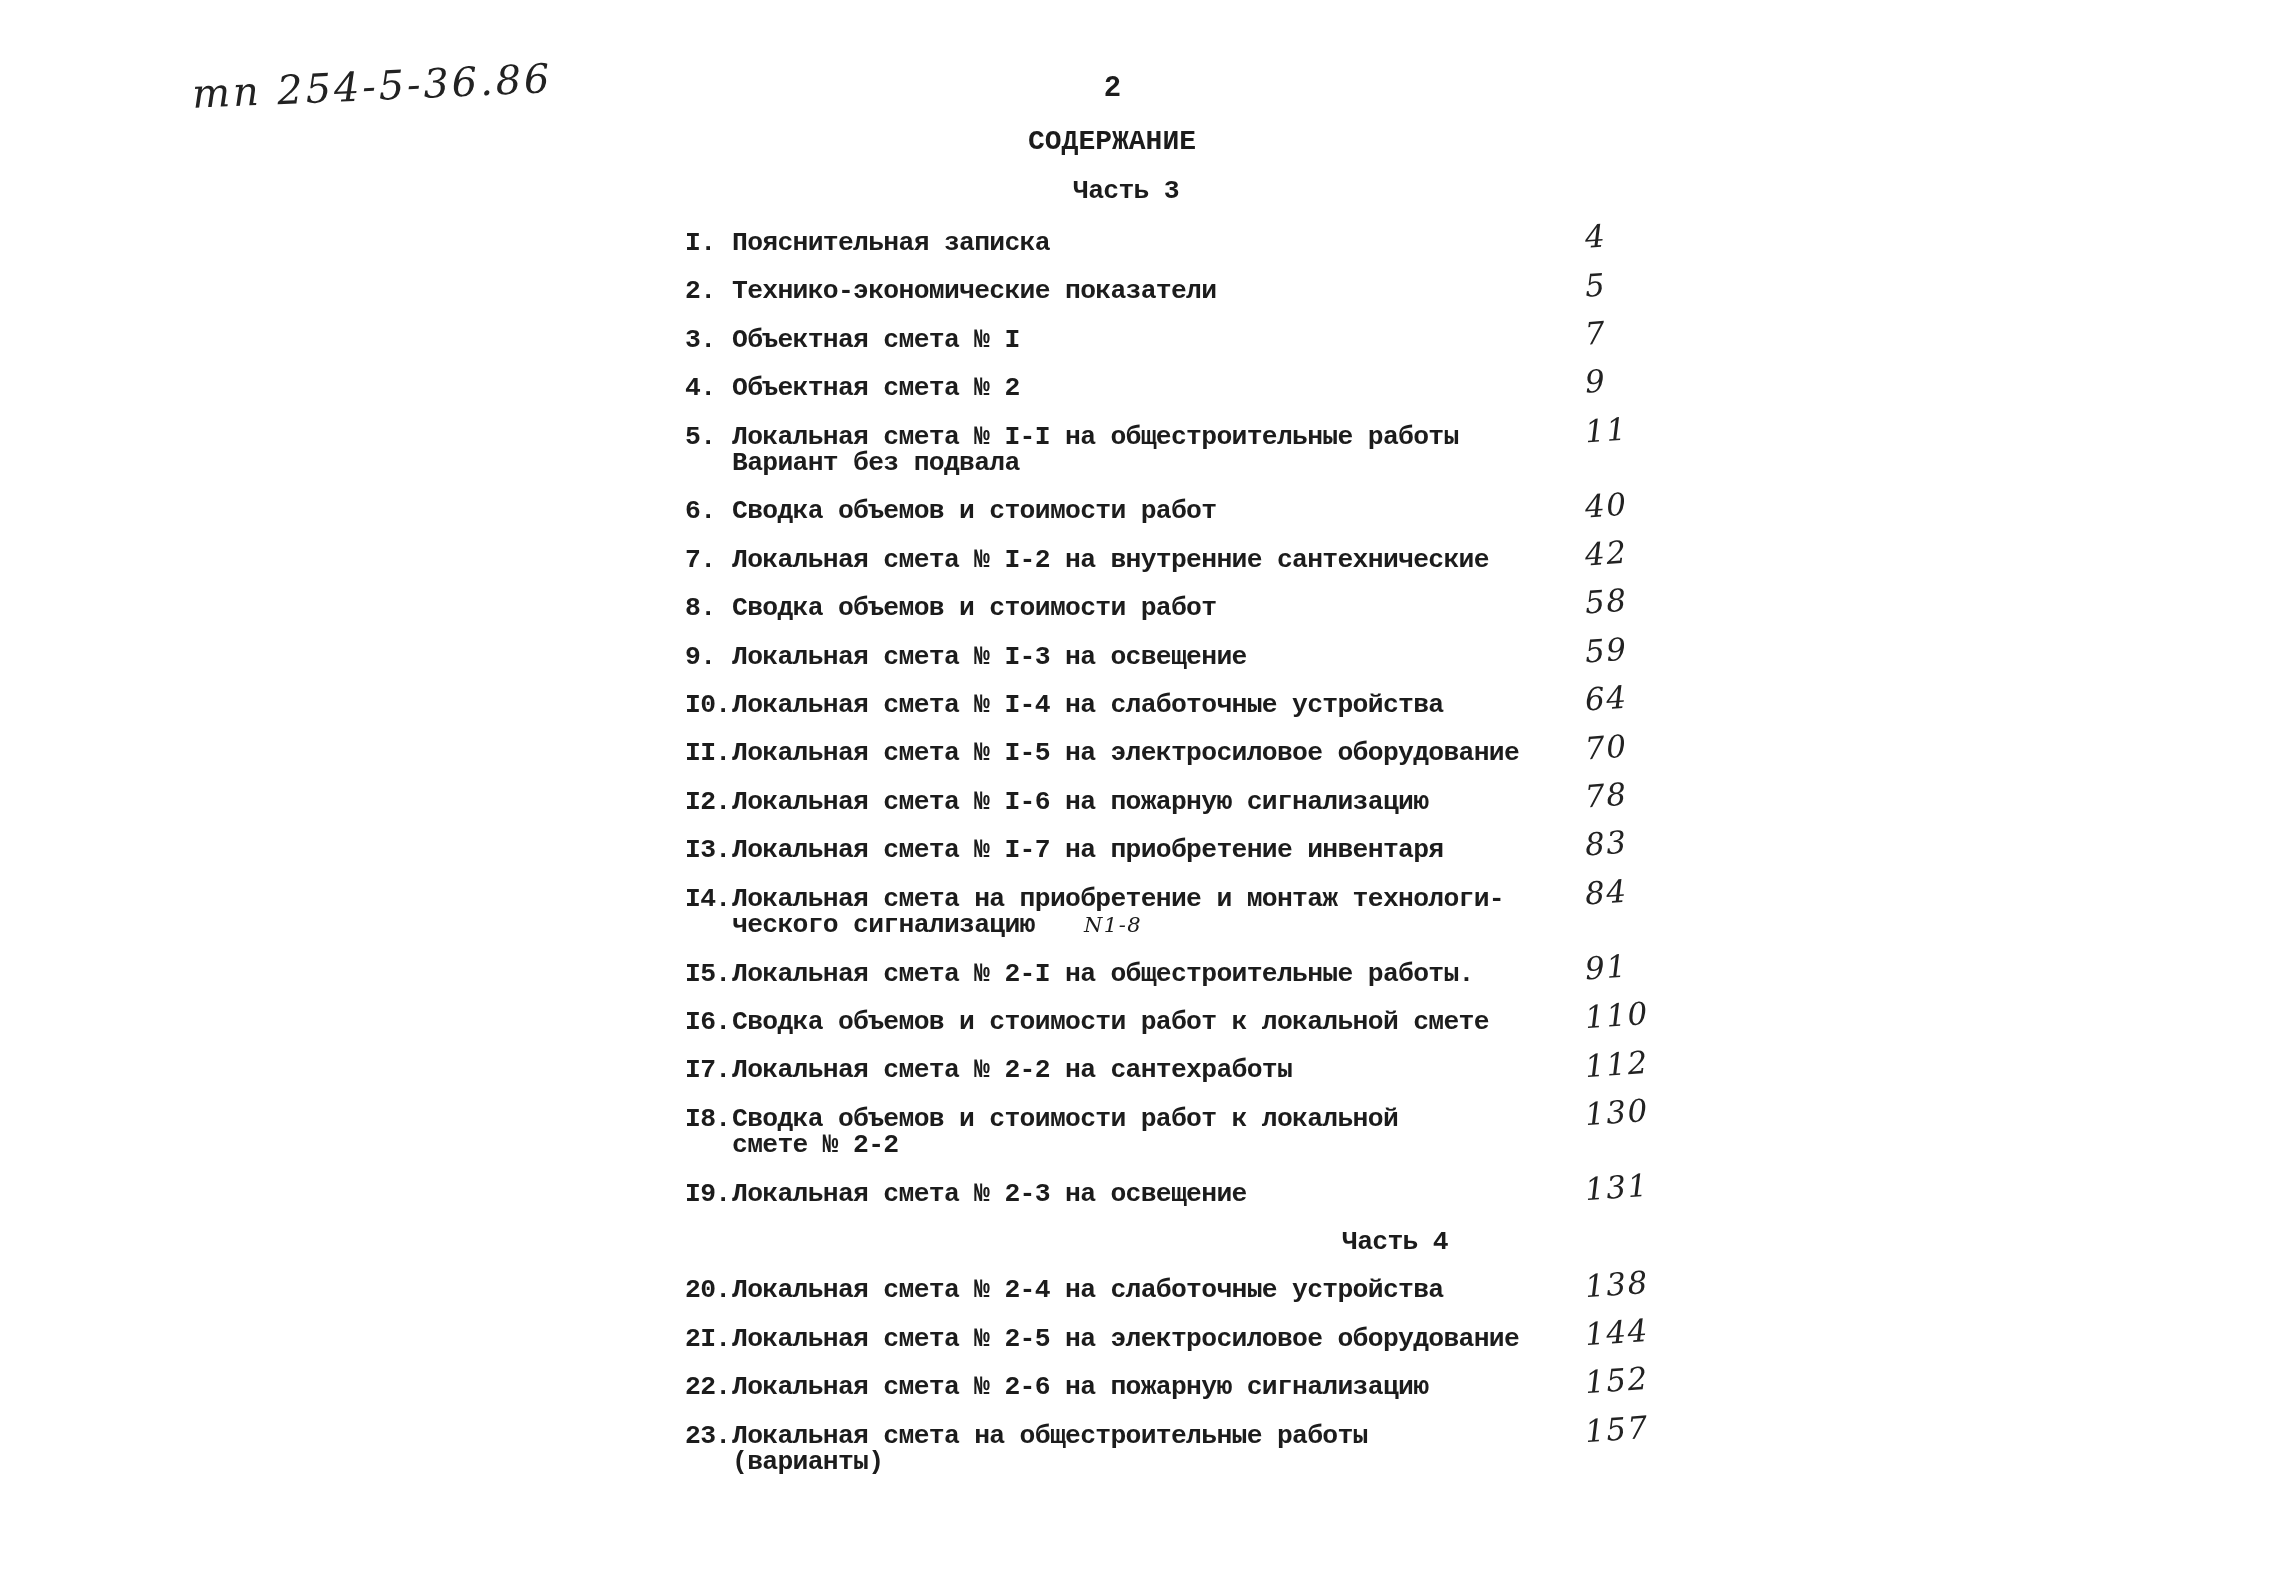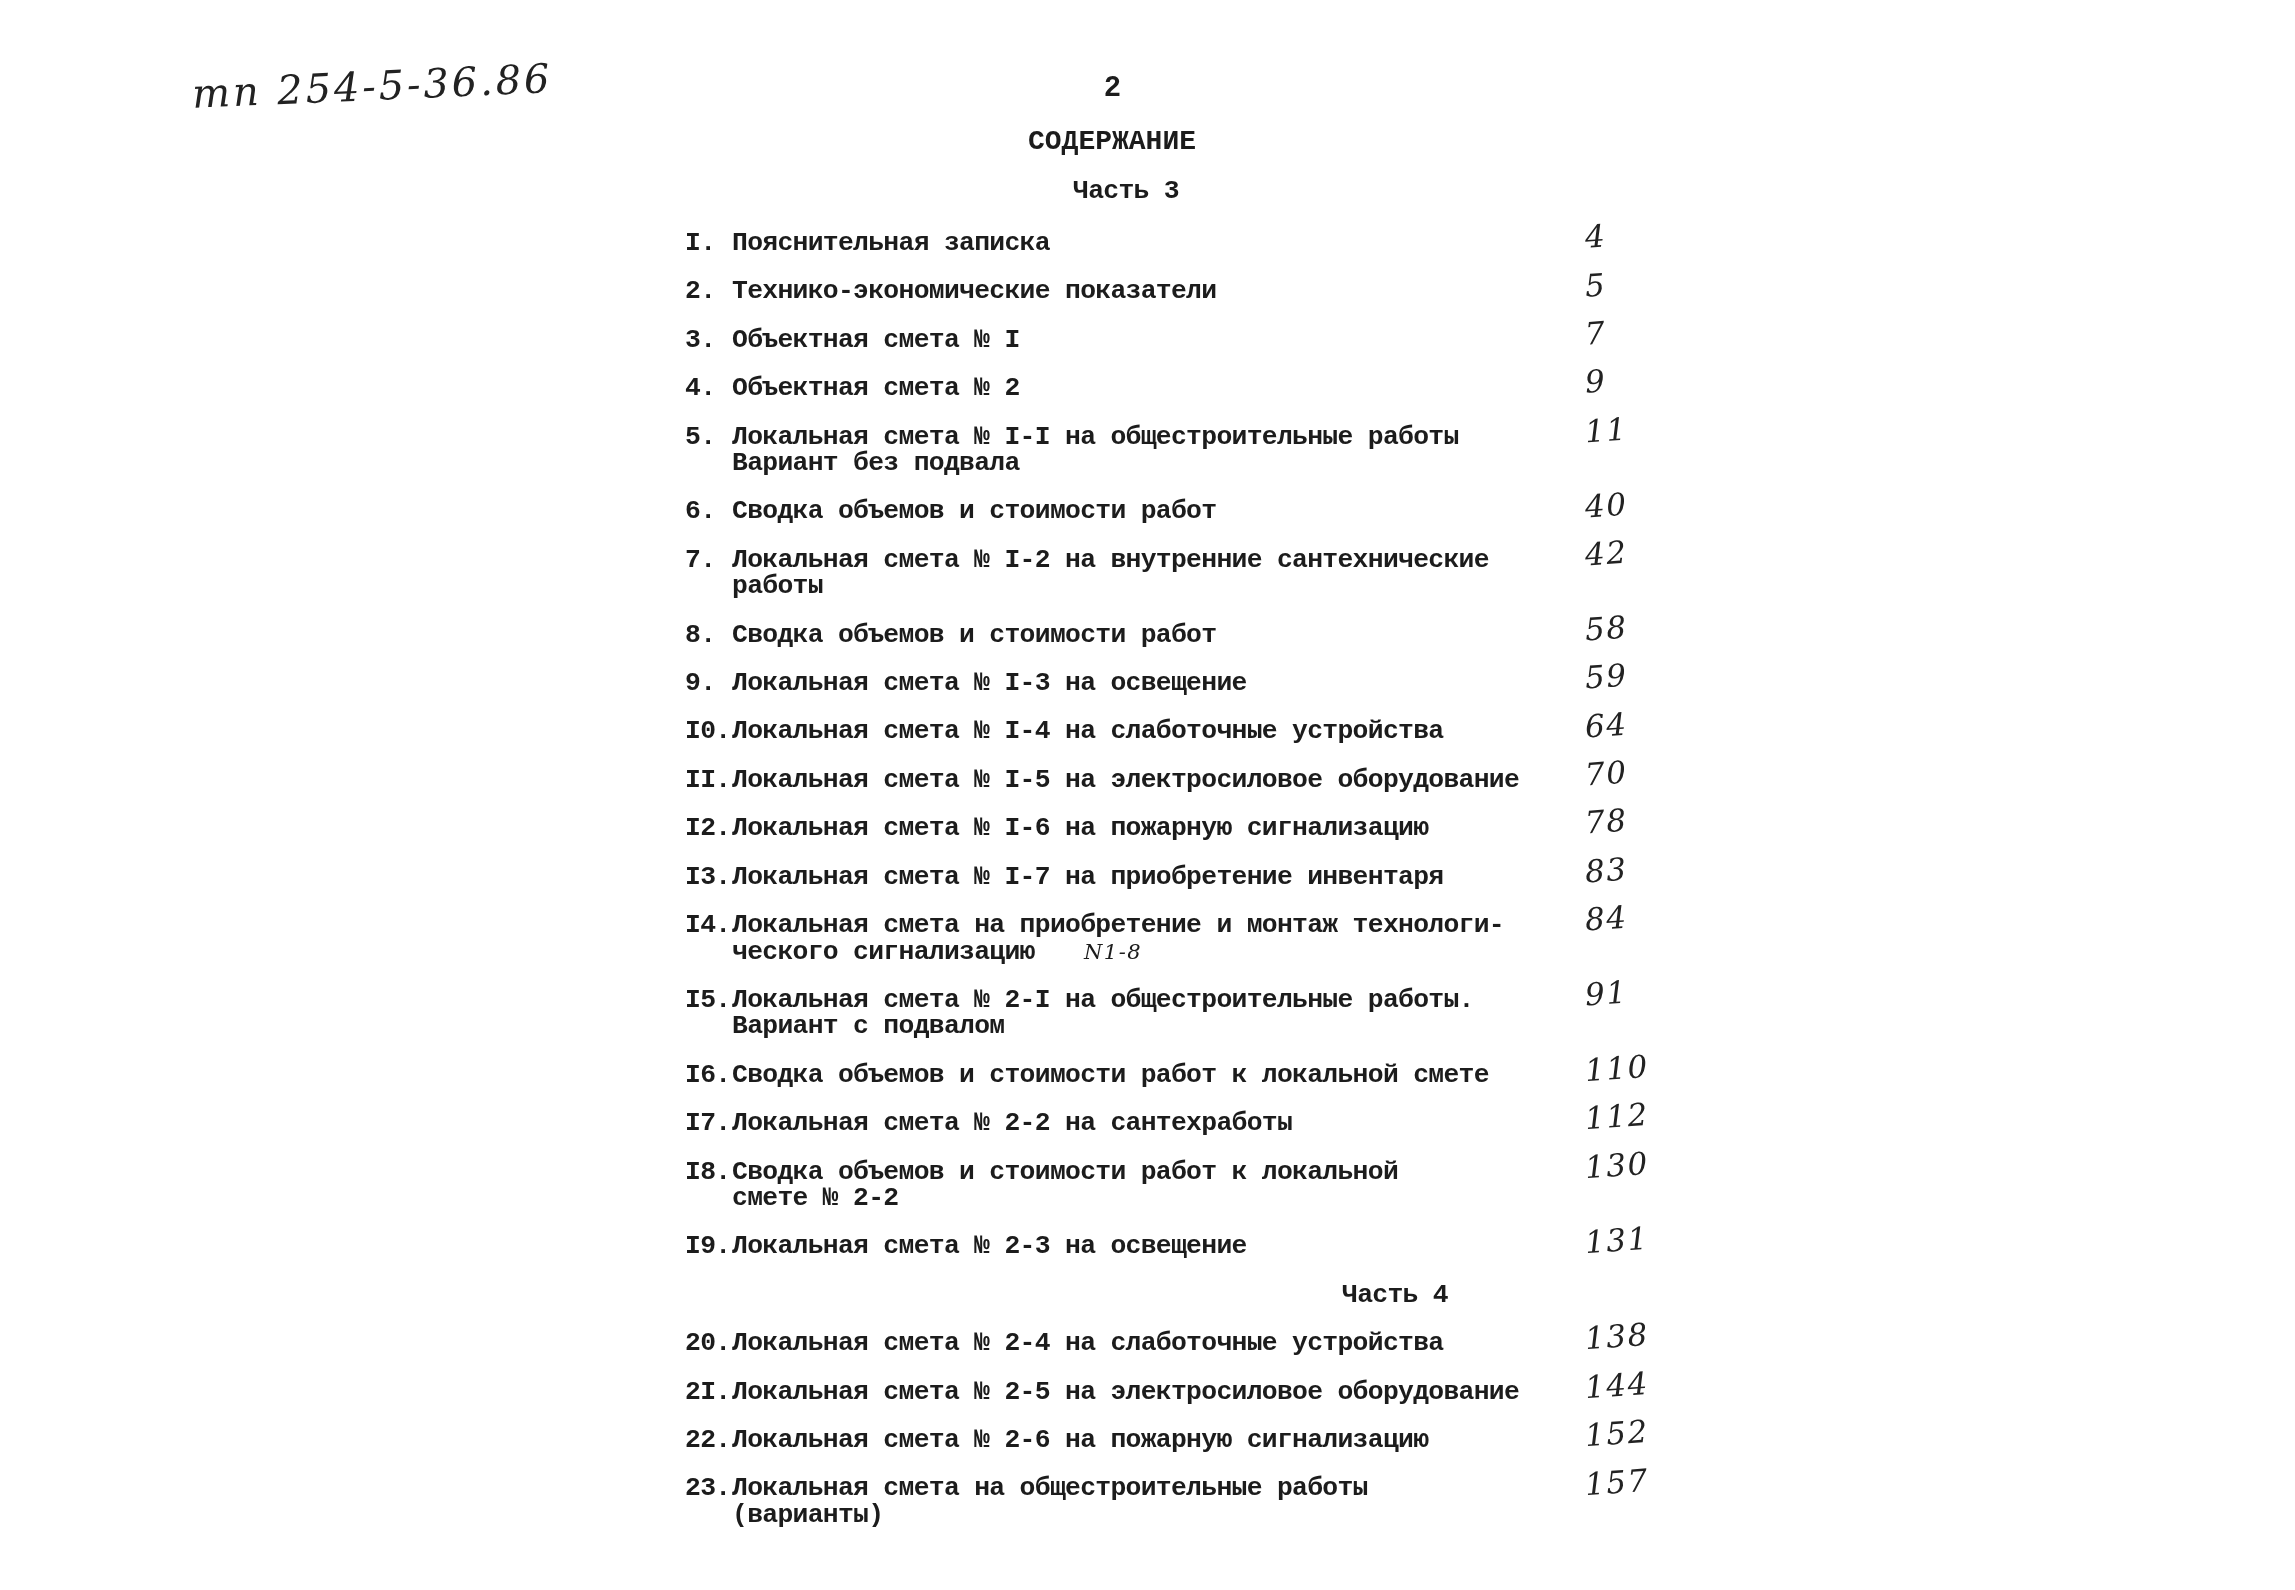--- a/index.html
+++ b/index.html
@@ -148,21 +148,21 @@
       <span class="num">5.</span><span class="txt"><span>Локальная смета № I-I на общестроительные работы</span><span class="line2">Вариант без подвала</span></span>
       <span class="pg hand">11</span>
     </div>
 
     <div class="row">
       <span class="num">6.</span><span class="txt">Сводка объемов и стоимости работ</span>
       <span class="pg hand">40</span>
     </div>
 
     <div class="row">
-      <span class="num">7.</span><span class="txt"><span>Локальная смета № I-2 на внутренние сантехнические</span><span class="line2">работы</span></span>
+      <span class="num">7.</span><span class="txt"><span>Локальная смета № I-2 на внутренние сантехнические</span></span>
       <span class="pg hand">42</span>
     </div>
 
     <div class="row">
       <span class="num">8.</span><span class="txt">Сводка объемов и стоимости работ</span>
       <span class="pg hand">58</span>
     </div>
 
     <div class="row">
       <span class="num">9.</span><span class="txt">Локальная смета № I-3 на освещение</span>
@@ -188,21 +188,21 @@
       <span class="num">I3.</span><span class="txt">Локальная смета № I-7 на приобретение инвентаря</span>
       <span class="pg hand">83</span>
     </div>
 
     <div class="row">
       <span class="num">I4.</span><span class="txt"><span>Локальная смета на приобретение и монтаж технологи-</span><span class="line2"><span>ческого сигнализацию</span> <span class="hand-inline">N1-8</span></span></span>
       <span class="pg hand">84</span>
     </div>
 
     <div class="row">
-      <span class="num">I5.</span><span class="txt"><span>Локальная смета № 2-I на общестроительные работы.</span><span class="line2">Вариант с подвалом</span></span>
+      <span class="num">I5.</span><span class="txt"><span>Локальная смета № 2-I на общестроительные работы.</span></span>
       <span class="pg hand">91</span>
     </div>
 
     <div class="row">
       <span class="num">I6.</span><span class="txt"><span>Сводка объемов и стоимости работ к локальной смете</span></span>
       <span class="pg hand">110</span>
     </div>
 
     <div class="row">
       <span class="num">I7.</span><span class="txt">Локальная смета № 2-2 на сантехработы</span>

